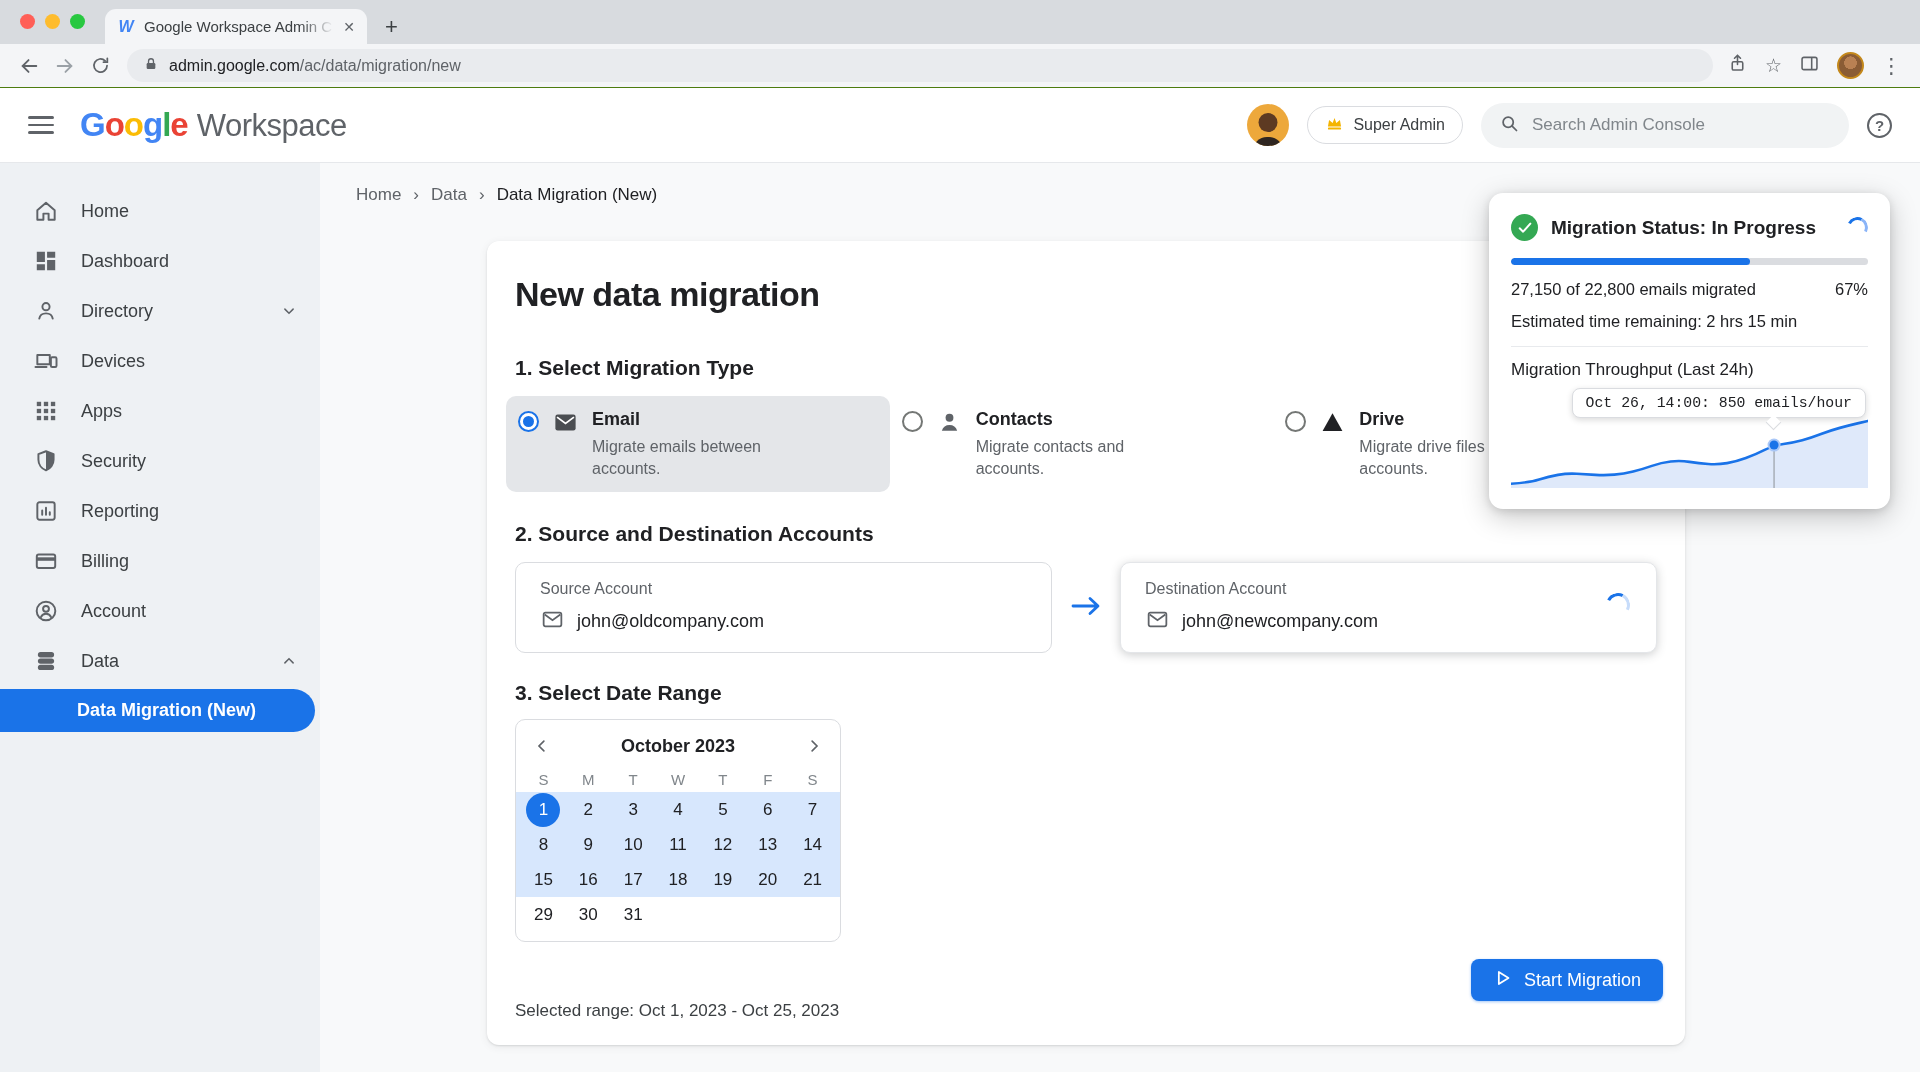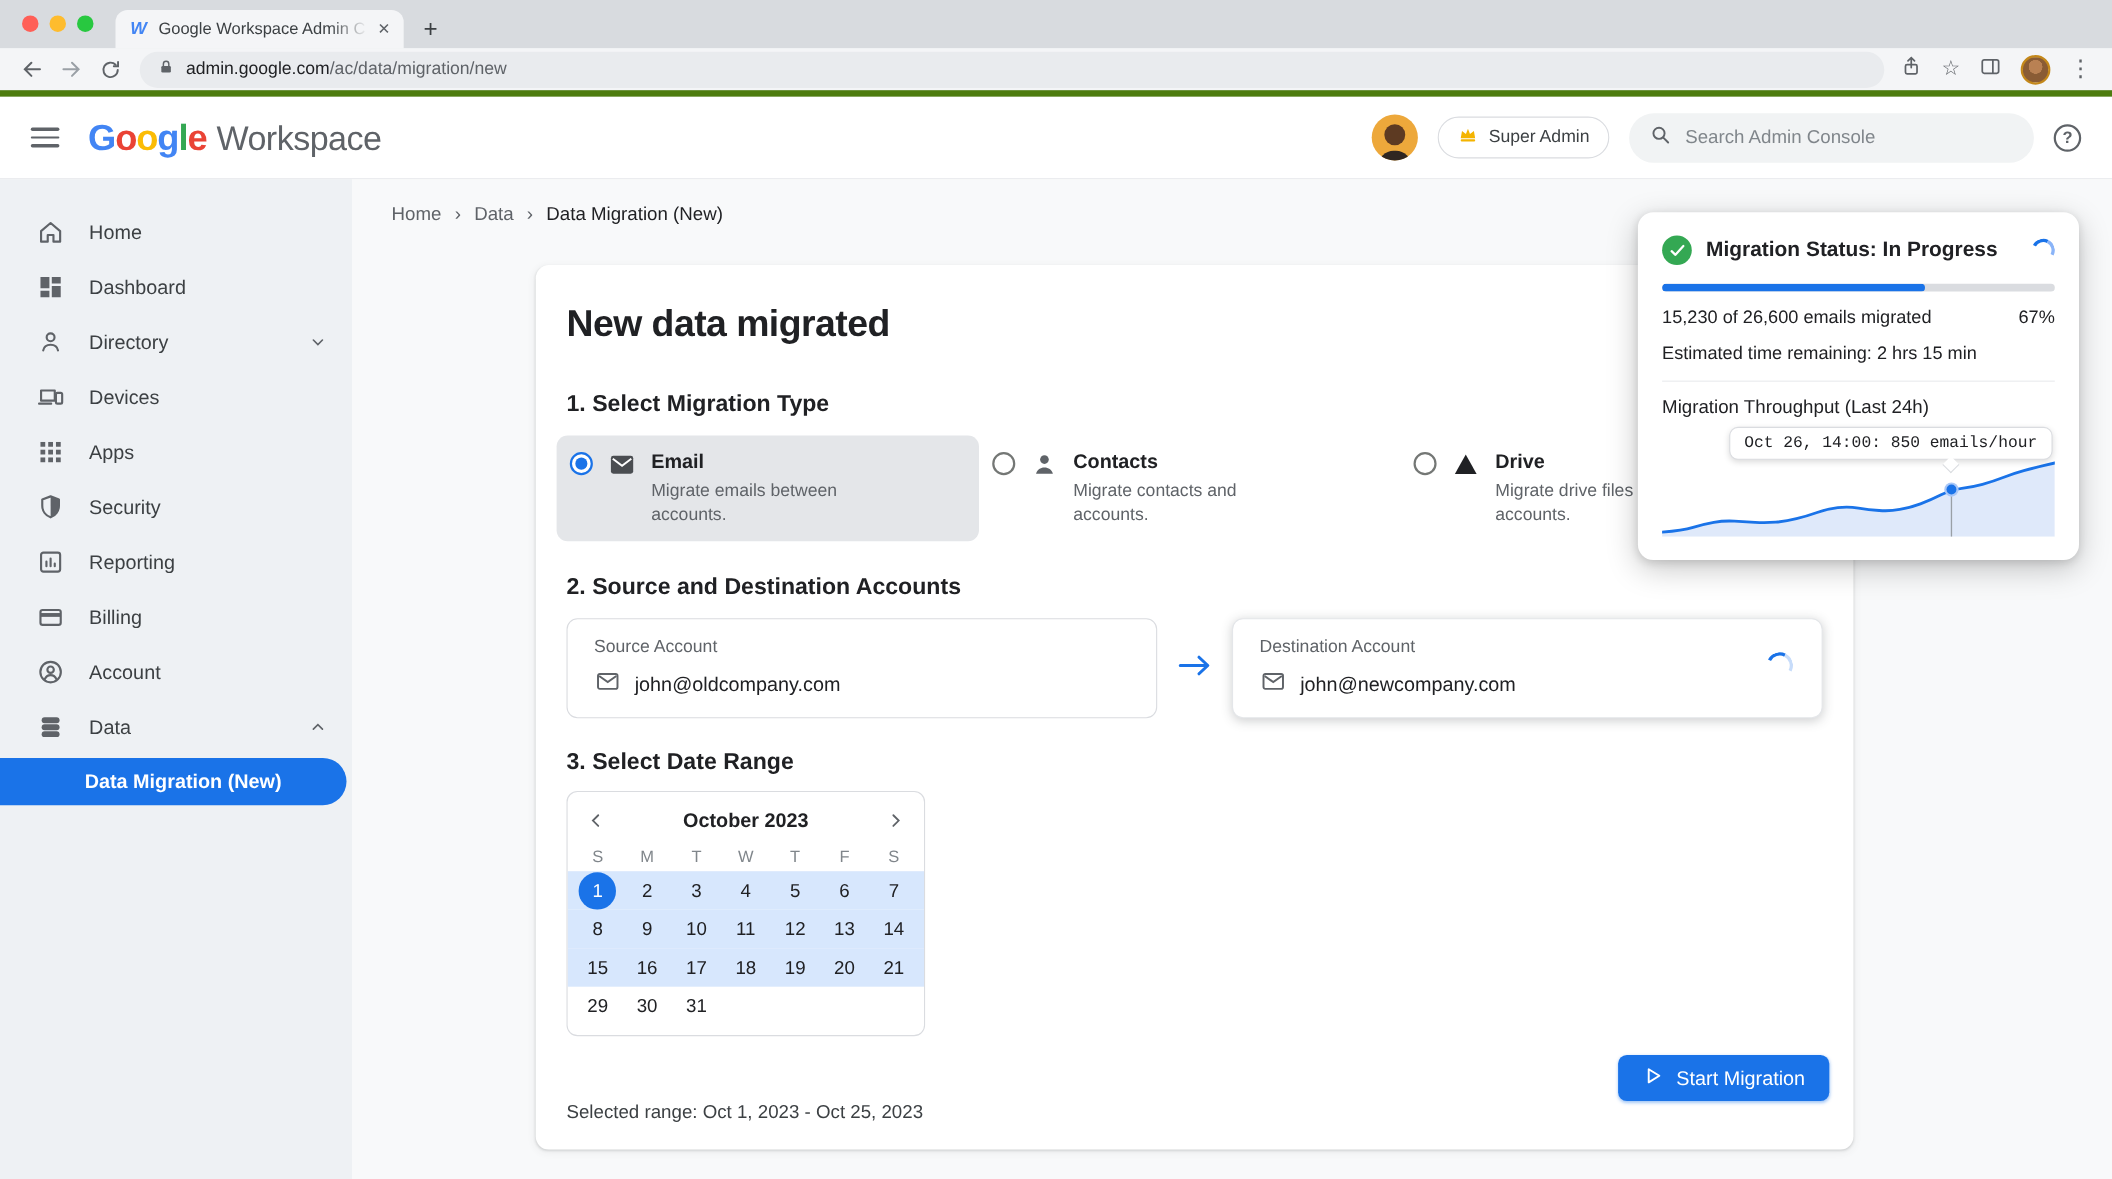--- a/index.html
+++ b/index.html
@@ -9,21 +9,21 @@
 
   
   .tabstrip { position:absolute; left:0; top:0; width:1920px; height:44px; background:#d8dbdf; display:flex; align-items:flex-end; }
   .traffic { position:absolute; left:20px; top:14px; display:flex; gap:10px; }
   .traffic span { width:15px; height:15px; border-radius:50%; display:block; }
   .tab { position:absolute; left:105px; bottom:0; width:262px; height:35px; background:#f4f5f7; border-radius:11px 11px 0 0; display:flex; align-items:center; padding:0 12px; gap:9px; }
   .favicon { width:18px; height:18px; font-size:16px; font-weight:700; color:#4285F4; position:relative; line-height:18px; text-align:center; font-style:italic; }
   .tab-title { flex:1; font-size:15px; color:#3c4043; white-space:nowrap; overflow:hidden; -webkit-mask-image:linear-gradient(90deg,#000 82%,transparent); mask-image:linear-gradient(90deg,#000 82%,transparent); }
   .tab-close { font-size:14px; color:#5f6368; cursor:default; }
   .newtab { position:absolute; left:385px; bottom:6px; font-size:22px; color:#3c4043; line-height:22px; }
-  .toolbar { position:absolute; left:0; top:44px; width:1920px; height:44px; background:#f4f5f7; display:flex; align-items:center; border-bottom:6px solid #4d7c0f; }
+  .toolbar { position:absolute; left:0; top:44px; width:1920px; height:44px; background:#f4f5f7; display:flex; align-items:center; border-bottom:1px solid #4d7c0f; }
   .navbtns { display:flex; align-items:center; gap:14px; padding:0 16px 0 18px; }
   .navbtns svg { display:block; }
   .urlbar { flex:1; height:33px; background:#e9ebee; border-radius:17px; display:flex; align-items:center; padding:0 16px; gap:10px; margin-right:14px; }
   .url { font-size:16px; color:#202124; white-space:nowrap; }
   .url .path { color:#5f6368; }
   .tb-right { display:flex; align-items:center; gap:17px; padding-right:18px; color:#5f6368; }
   .tb-right .glyph { font-size:19px; line-height:20px; color:#5f6368; }
   .avatar-mini { width:27px; height:27px; border-radius:50%; background:radial-gradient(circle at 50% 38%, #b98153 0 34%, #8a5c35 35% 100%); border:2px solid #c4881b; }
 
   
@@ -304,21 +304,21 @@
   <div class="content">
     <div class="breadcrumb" id="breadcrumb">
         <span class="crumb">Home</span>
         <span class="sep">›</span>
         <span class="crumb">Data</span>
         <span class="sep">›</span>
         <span class="crumb-last">Data Migration (New)</span>
       </div>
 
     <div class="card">
-      <h1>New data migrated</h1>
+      <h1>New data migration</h1>
       <h2 class="sec1">1. Select Migration Type</h2>
       <div class="options" id="options">
           <div class="option tile">
             <span class="radio sel"></span>
             <span class="opt-icon"><svg width="27" height="27" viewBox="0 0 24 24">
                 <rect x="3" y="4.8" width="18" height="14.4" rx="2" fill="#4a4d51"></rect>
                 <path d="M4.5 7.2 12 12.8l7.5-5.6" stroke="#fff" stroke-width="1.6" fill="none"></path>
               </svg></span>
             <div>
               <div class="opt-title">Email</div>
@@ -460,21 +460,21 @@
             <path d="M4 10.5l5.2 5L20 3.5" stroke="#fff" stroke-width="3" fill="none" stroke-linecap="round" stroke-linejoin="round"></path>
           </svg>
         </span>
       <span class="popup-title">Migration Status: In Progress</span>
       <span class="spinner"></span>
     </div>
     <div class="pbar">
         <div id="pbar-fill" style="width: 67%;"></div>
       </div>
     <div class="prow">
-      <span>15,230 of 26,600 emails migrated</span>
+      <span>27,150 of 22,800 emails migrated</span>
       <span class="pct">67%</span>
     </div>
     <div class="eta">Estimated time remaining: 2 hrs 15 min</div>
     <div class="pdivider"></div>
     <div class="chart-title">Migration Throughput (Last 24h)</div>
     <div class="chart-wrap">
       <svg id="chart-svg" width="357" height="74" viewBox="0 0 357 74">
           <path d="M0,69.80645161290323 Q18.789473684210524,68.34408602150538 28.184210526315788,65.41935483870968 Q37.57894736842105,62.49462365591398 46.973684210526315,60.8494623655914 Q56.368421052631575,59.204301075268816 65.76315789473684,59.75268817204301 Q75.1578947368421,60.3010752688172 84.55263157894737,60.84946236559139 Q93.94736842105263,61.39784946236559 103.34210526315789,60.66666666666667 Q112.73684210526315,59.935483870967744 122.13157894736841,57.55913978494624 Q131.52631578947367,55.182795698924735 140.92105263157893,51.89247311827957 Q150.3157894736842,48.60215053763441 159.71052631578948,47.50537634408602 Q169.10526315789474,46.40860215053763 178.5,47.87096774193549 Q187.89473684210526,49.333333333333336 197.28947368421052,50.064516129032256 Q206.6842105263158,50.795698924731184 216.07894736842104,49.1505376344086 Q225.4736842105263,47.50537634408602 234.86842105263156,44.03225806451613 Q244.26315789473685,40.55913978494624 253.65789473684208,35.80645161290323 Q263.05263157894734,31.053763440860216 272.4473684210526,29.956989247311828 Q281.8421052631579,28.86021505376344 291.2368421052631,26.301075268817204 Q300.6315789473684,23.741935483870968 310.02631578947364,20.086021505376344 Q319.42105263157896,16.43010752688172 328.8157894736842,13.870967741935484 Q338.2105263157895,11.311827956989248 347.60526315789474,9.118279569892472 L357,6.924731182795696 L357,74 L0,74 Z" fill="#d7e4f9" opacity="0.8"></path>
           <path d="M0,69.80645161290323 Q18.789473684210524,68.34408602150538 28.184210526315788,65.41935483870968 Q37.57894736842105,62.49462365591398 46.973684210526315,60.8494623655914 Q56.368421052631575,59.204301075268816 65.76315789473684,59.75268817204301 Q75.1578947368421,60.3010752688172 84.55263157894737,60.84946236559139 Q93.94736842105263,61.39784946236559 103.34210526315789,60.66666666666667 Q112.73684210526315,59.935483870967744 122.13157894736841,57.55913978494624 Q131.52631578947367,55.182795698924735 140.92105263157893,51.89247311827957 Q150.3157894736842,48.60215053763441 159.71052631578948,47.50537634408602 Q169.10526315789474,46.40860215053763 178.5,47.87096774193549 Q187.89473684210526,49.333333333333336 197.28947368421052,50.064516129032256 Q206.6842105263158,50.795698924731184 216.07894736842104,49.1505376344086 Q225.4736842105263,47.50537634408602 234.86842105263156,44.03225806451613 Q244.26315789473685,40.55913978494624 253.65789473684208,35.80645161290323 Q263.05263157894734,31.053763440860216 272.4473684210526,29.956989247311828 Q281.8421052631579,28.86021505376344 291.2368421052631,26.301075268817204 Q300.6315789473684,23.741935483870968 310.02631578947364,20.086021505376344 Q319.42105263157896,16.43010752688172 328.8157894736842,13.870967741935484 Q338.2105263157895,11.311827956989248 347.60526315789474,9.118279569892472 L357,6.924731182795696" fill="none" stroke="#1a73e8" stroke-width="2.6" stroke-linecap="round"></path>
           <line x1="263.05263157894734" y1="31.053763440860216" x2="263.05263157894734" y2="74" stroke="#9aa0a6" stroke-width="1.2"></line>

